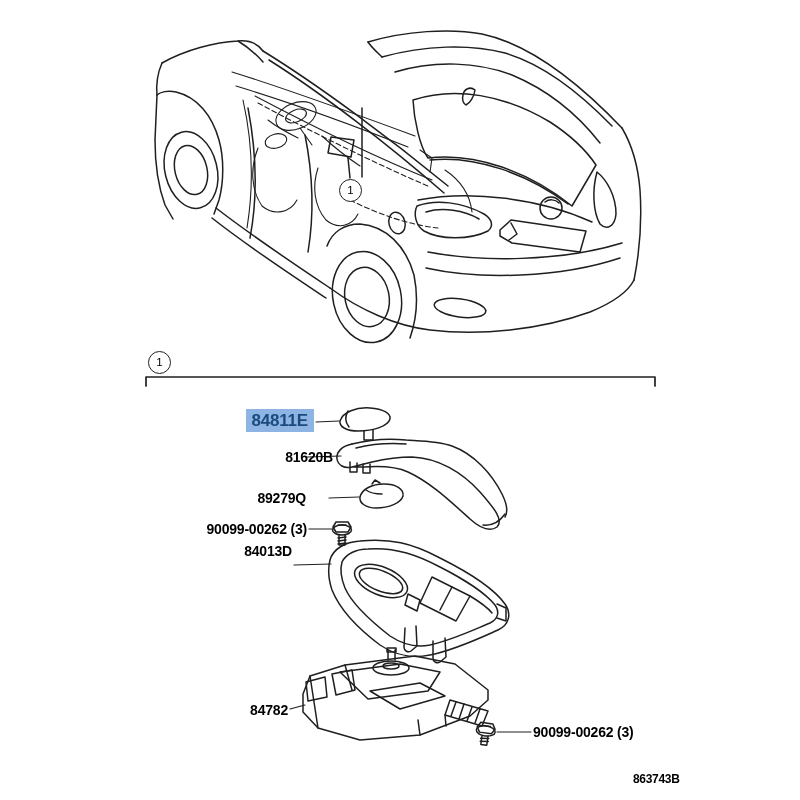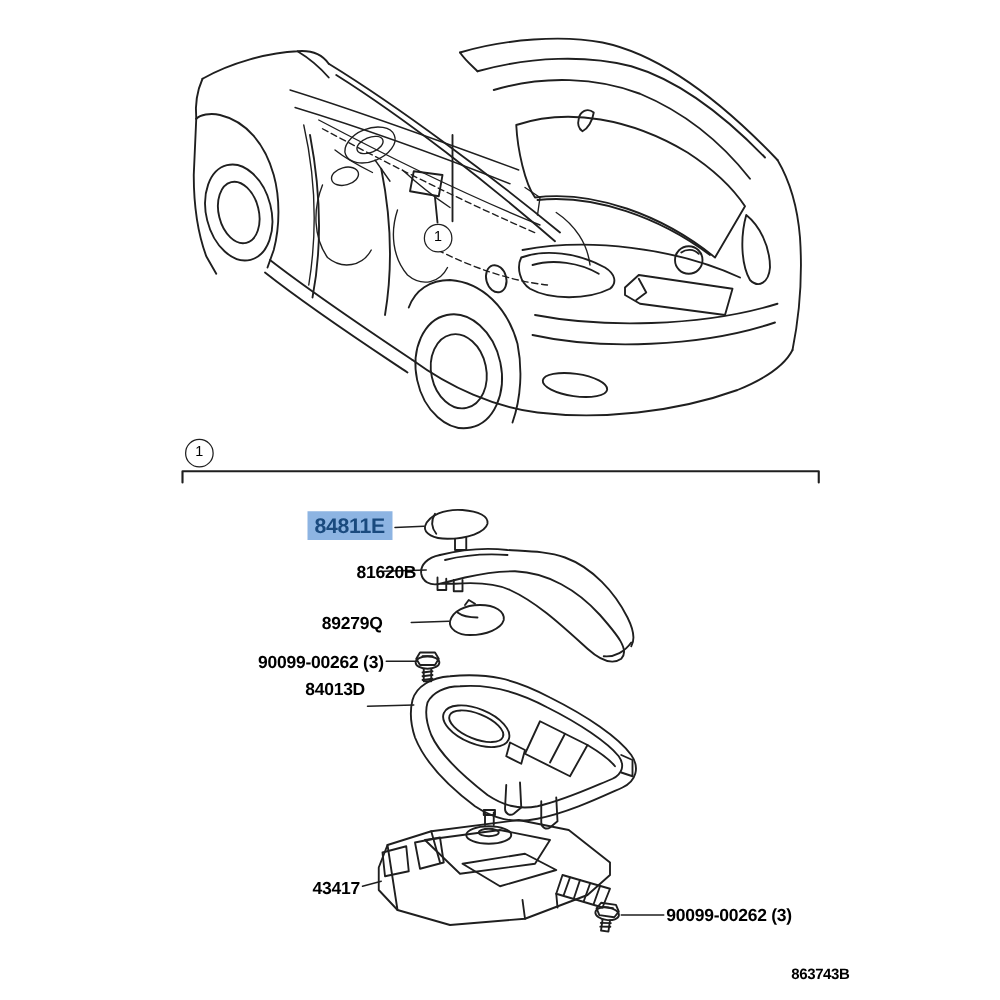--- a/index.html
+++ b/index.html
@@ -212,19 +212,19 @@
   <div class="part-label hl" style="right:486px;top:409px;">84811E</div>
 
   <div class="part-label" style="right:467px;top:450px;">81620B</div>
 
   <div class="part-label" style="right:494px;top:491px;">89279Q</div>
 
   <div class="part-label" style="right:493px;top:522px;">90099-00262 (3)</div>
 
   <div class="part-label" style="right:508px;top:544px;">84013D</div>
 
-  <div class="part-label" style="right:512px;top:703px;">43417</div>
+  <div class="part-label" style="right:512px;top:703px;">84782</div>
 
   <div class="part-label" style="left:533px;top:725px;">90099-00262 (3)</div>
 
   <div class="figcode" style="left:617px;top:772px;">863743B</div>
 
 </div>
 
 </body></html>

